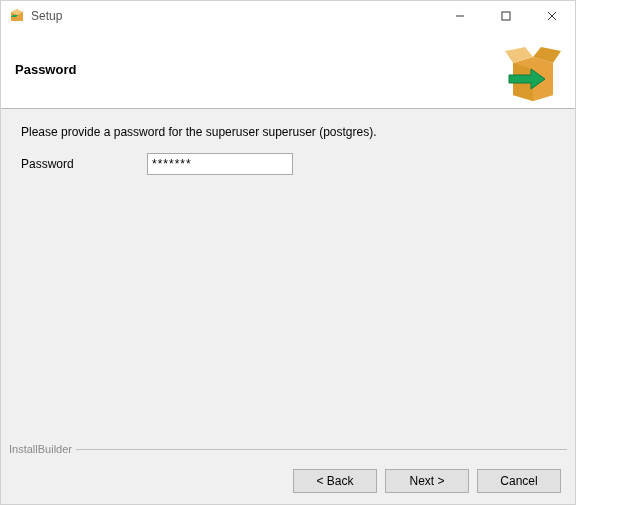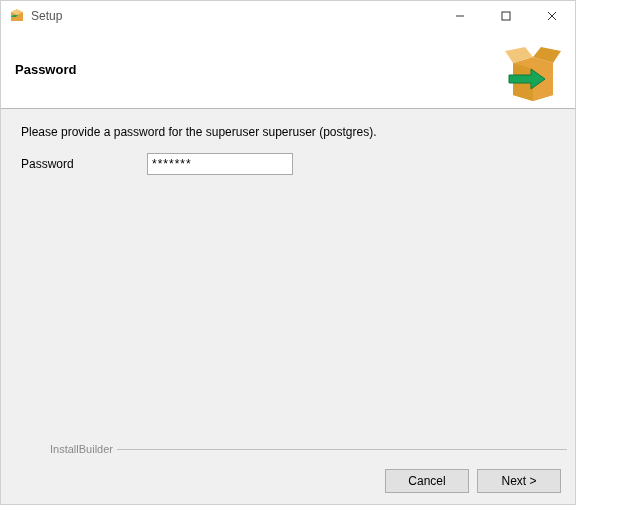--- a/index.html
+++ b/index.html
@@ -113,21 +113,20 @@
     bottom: 0;
     display: flex;
     align-items: center;
     height: 18px;
   }
   .branding-row .brand {
     color: #8a8a8a;
     font-size: 11px;
     background: #f0f0f0;
     padding-right: 4px;
-    margin-left: 41px;
   }
   .branding-row .line {
     flex: 1;
     height: 1px;
     background: #c0c0c0;
   }
 
   
   .footer {
     height: 46px;
@@ -211,17 +210,18 @@
     </div>
 
 
     <div class="branding-row">
       <span class="brand">InstallBuilder</span>
       <span class="line"></span>
     </div>
   </div>
 
   <div class="footer">
+    <button>&lt; Back</button>
+    <button>Next &gt;</button>
     <button>Cancel</button>
-    <button>Next &gt;</button>
   </div>
 
 </div>
 
 </body></html>

